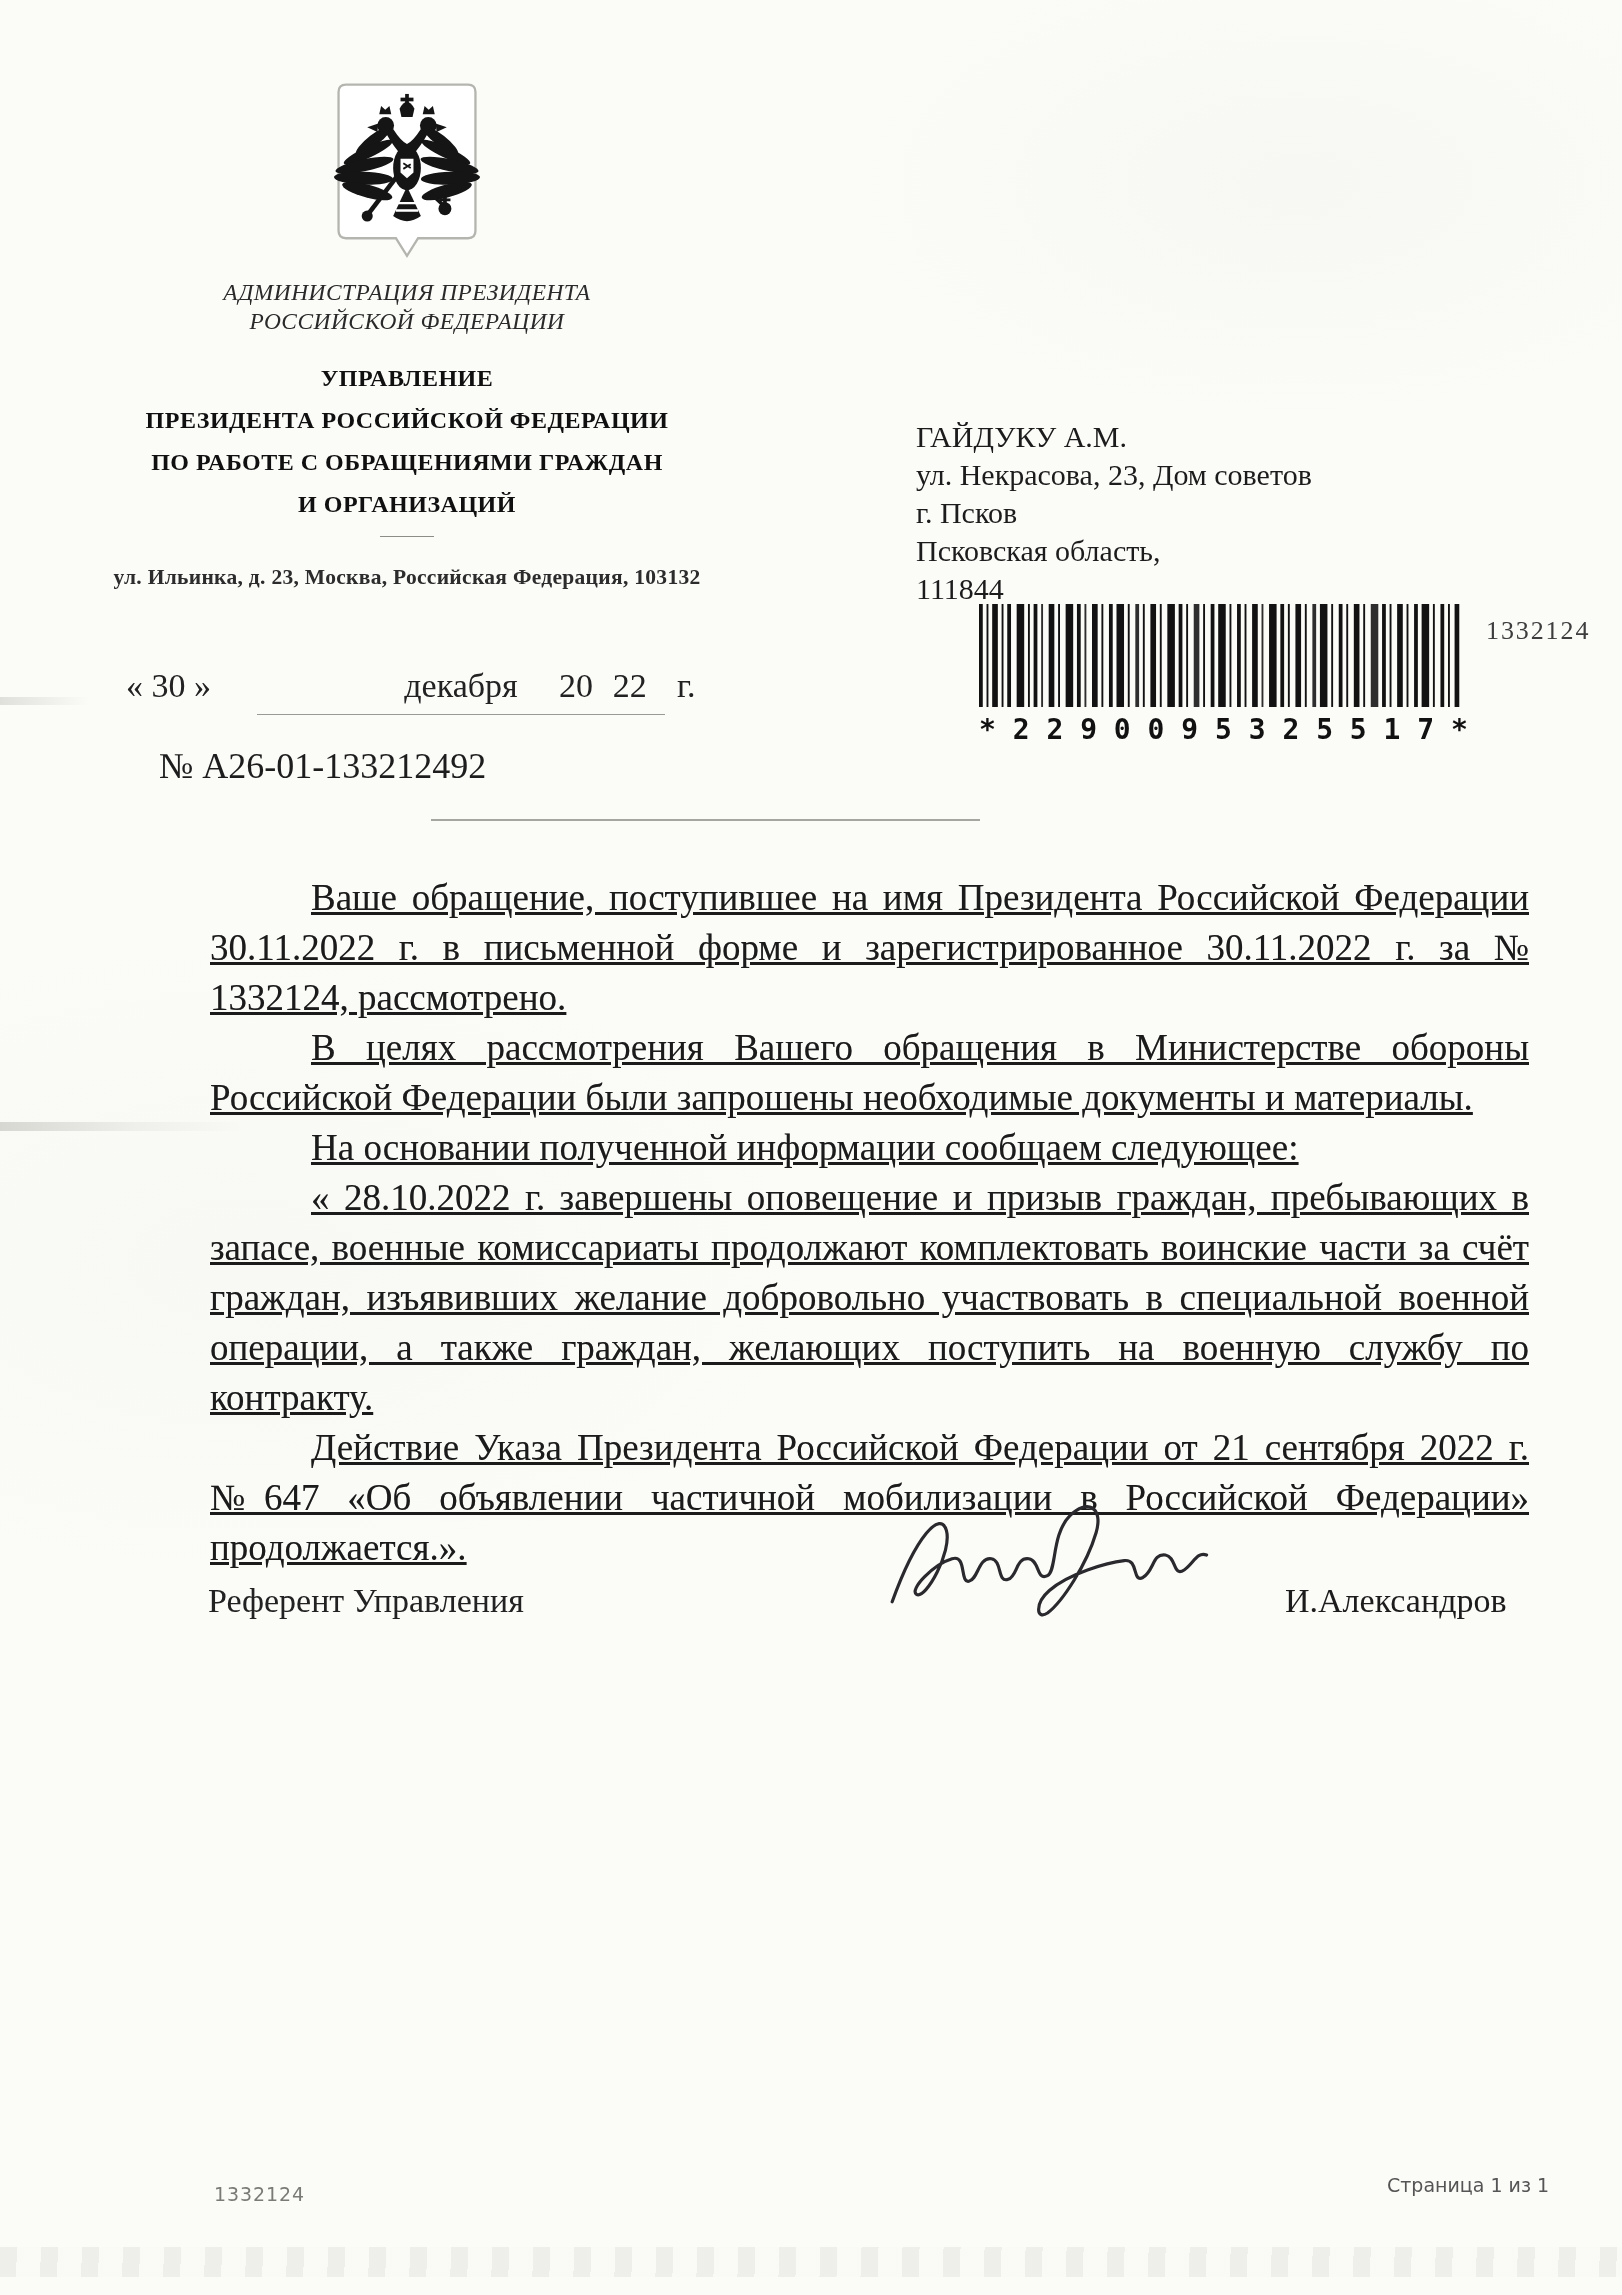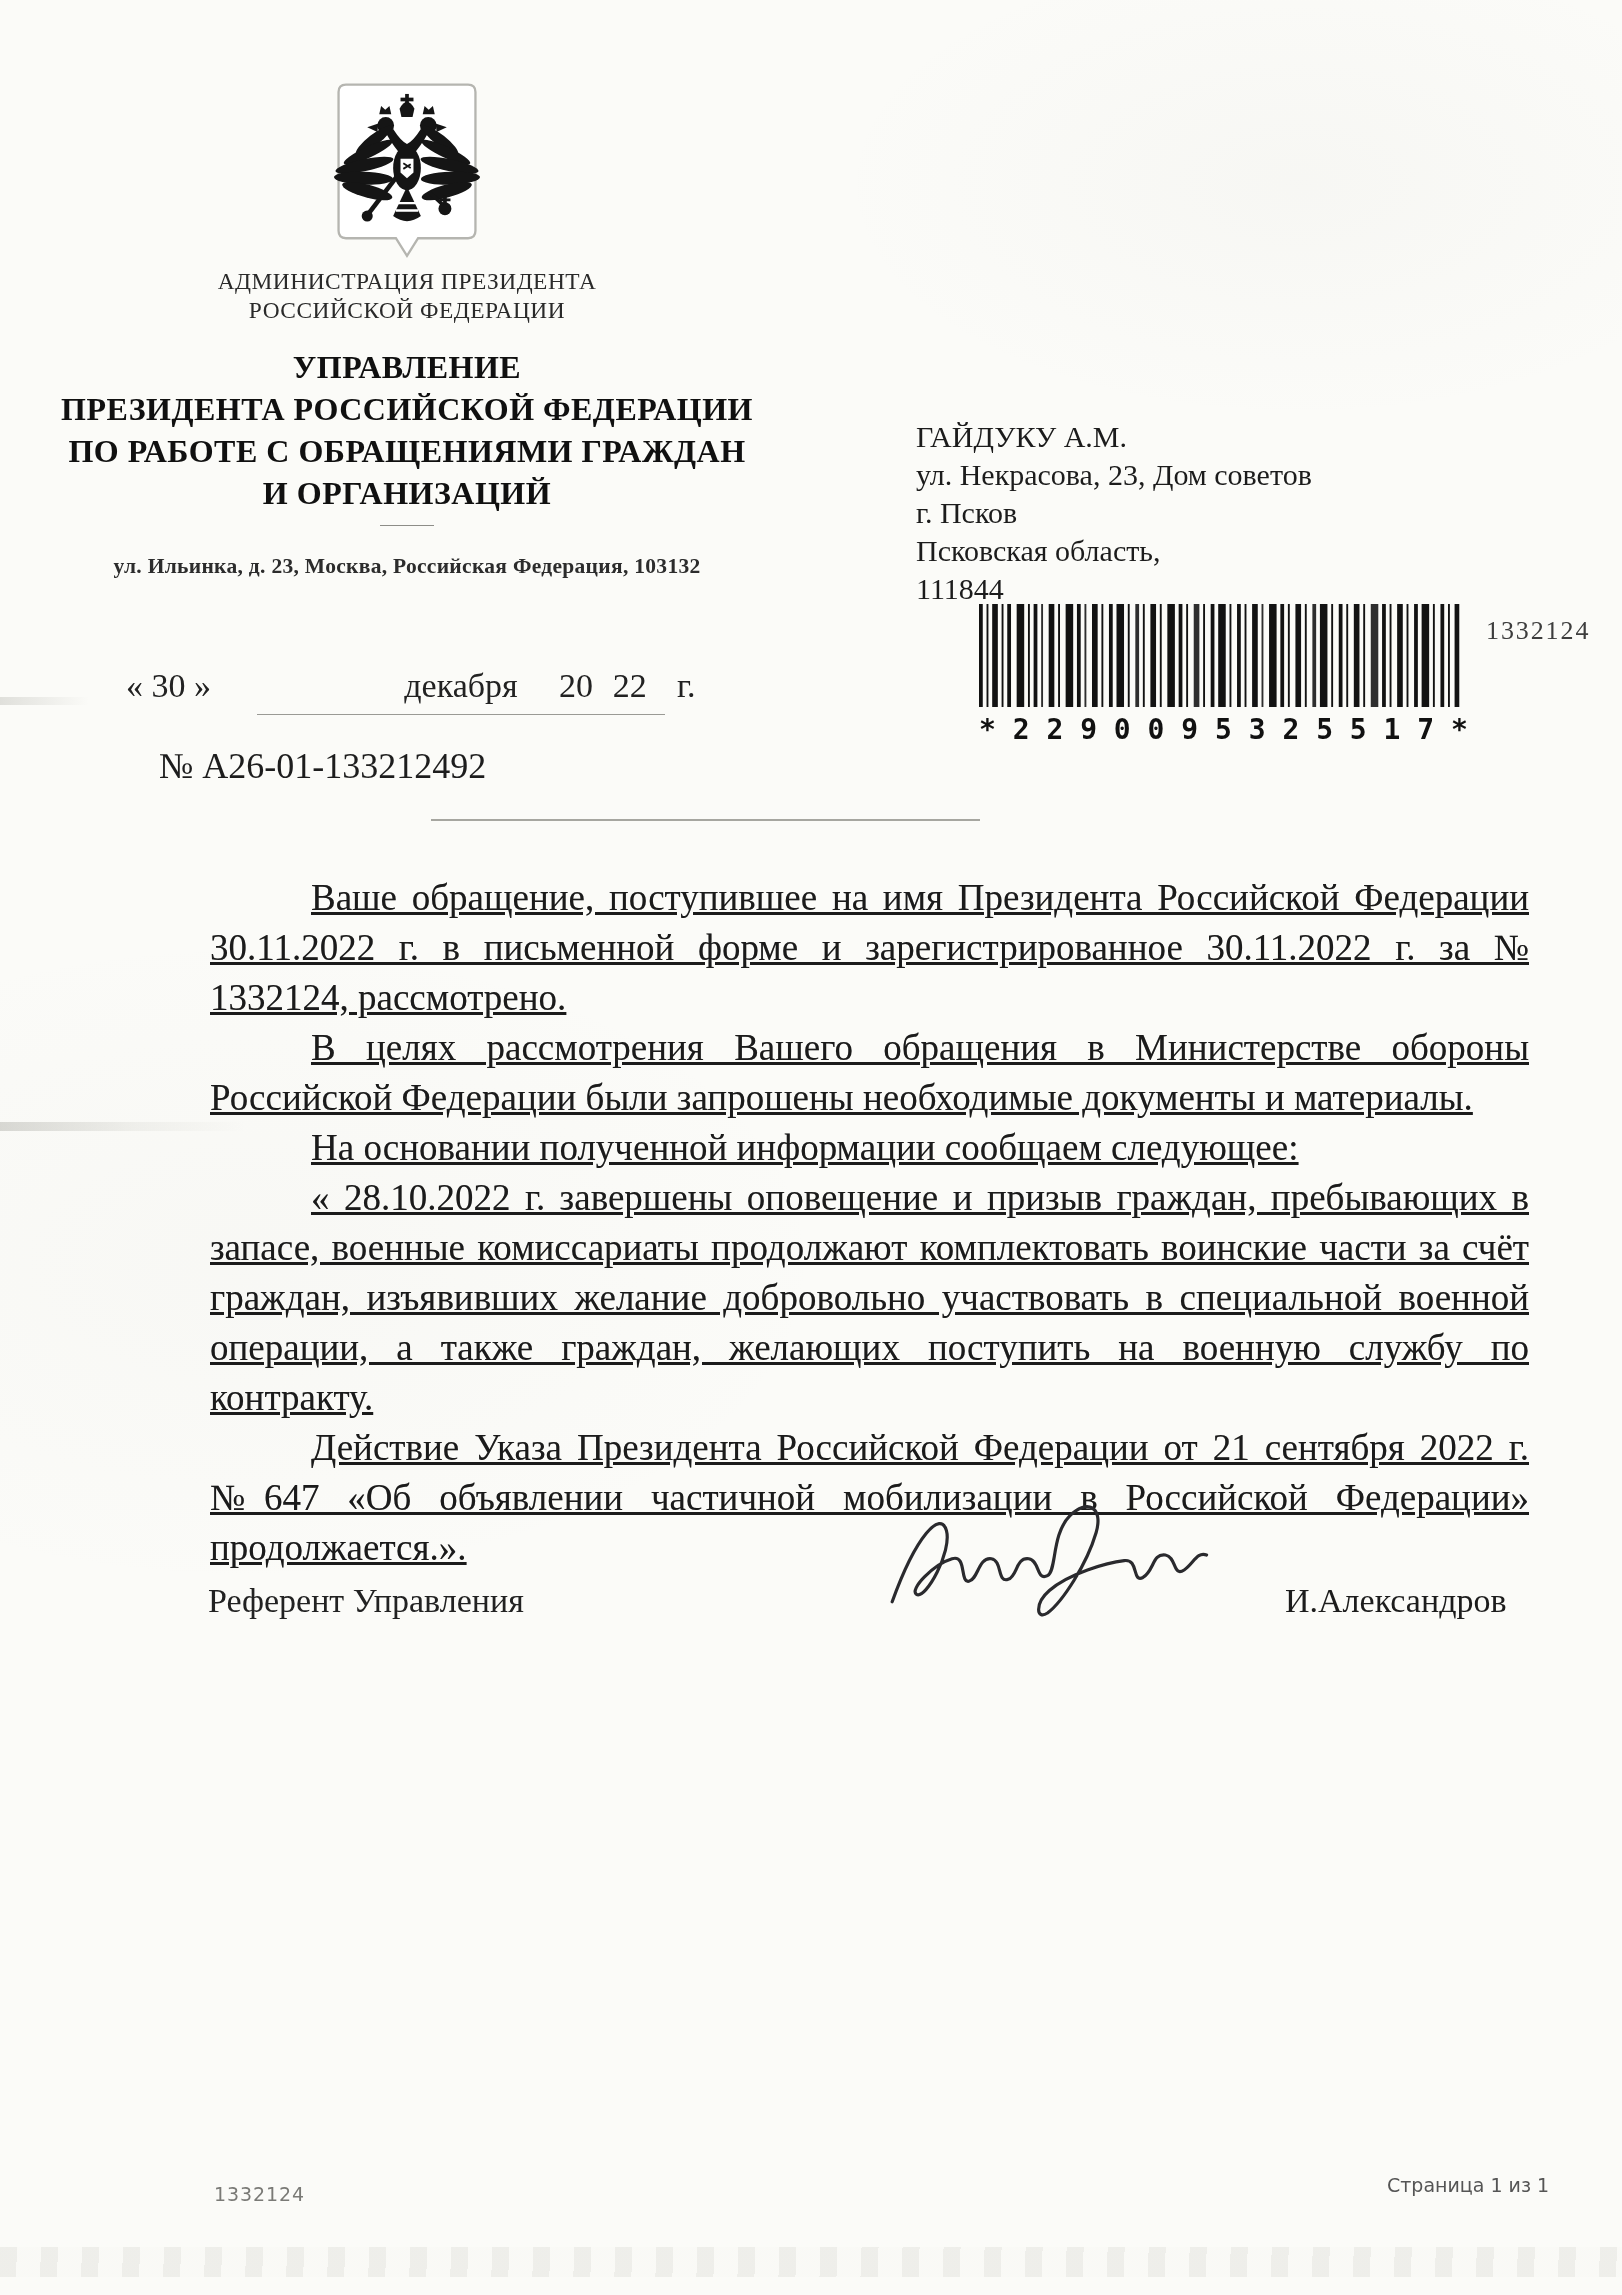--- a/index.html
+++ b/index.html
@@ -7,22 +7,22 @@
     position:relative; width:1623px; height:2295px; margin:0 auto;
     background:#fbfbf8;
     background-image:
       radial-gradient(ellipse 656px 337px at 80% 8%, rgba(170,170,160,0.05), transparent 70%),
       radial-gradient(ellipse 843px 468px at 15% 55%, rgba(170,170,160,0.04), transparent 70%);
     font-family:"Liberation Serif", serif; color:#1e1e1e; overflow:hidden;
   }
   
   .letterhead { position:absolute; left:58px; top:80px; width:698px; text-align:center; }
   .emblem { width:148px; height:187px; display:block; margin:0 auto; }
-  .caption { margin-top:0; font-size:23.4px; line-height:29px; letter-spacing:0.5px; color:#2a2a2a; }
-  .dept { margin-top:20.6px; font-weight:bold; font-size:32px; line-height:42px; letter-spacing:0.5px; color:#101010; }
+  .caption { margin-top:11px; font-size:23.4px; line-height:29px; letter-spacing:0.5px; color:#2a2a2a;font-style:italic; }
+  .dept { margin-top:20.6px; font-weight:bold; font-size:24px; line-height:42px; letter-spacing:0.5px; color:#101010; }
   .sep { width:54px; border-top:1.9px solid #8d8d88; margin:11.2px auto 0; }
   .lh-address { margin-top:28px; font-size:21.5px; font-weight:bold; letter-spacing:0.3px; color:#2c2c2c; }
   
   .recipient { position:absolute; left:916px; top:418px; font-size:30px; line-height:38px; color:#1c1c1c; }
   
   .barcode { position:absolute; left:979px; top:604px; width:485px; }
   .barcode svg { display:block; }
   .barcode-digits { margin-top:5.6px; font-family:"DejaVu Sans Mono", monospace; font-weight:bold;
     font-size:28px; color:#111; white-space:nowrap; }
   .side-number { position:absolute; left:1486px; top:616px; font-size:26px; color:#3d3d3d; letter-spacing:1.9px; }

